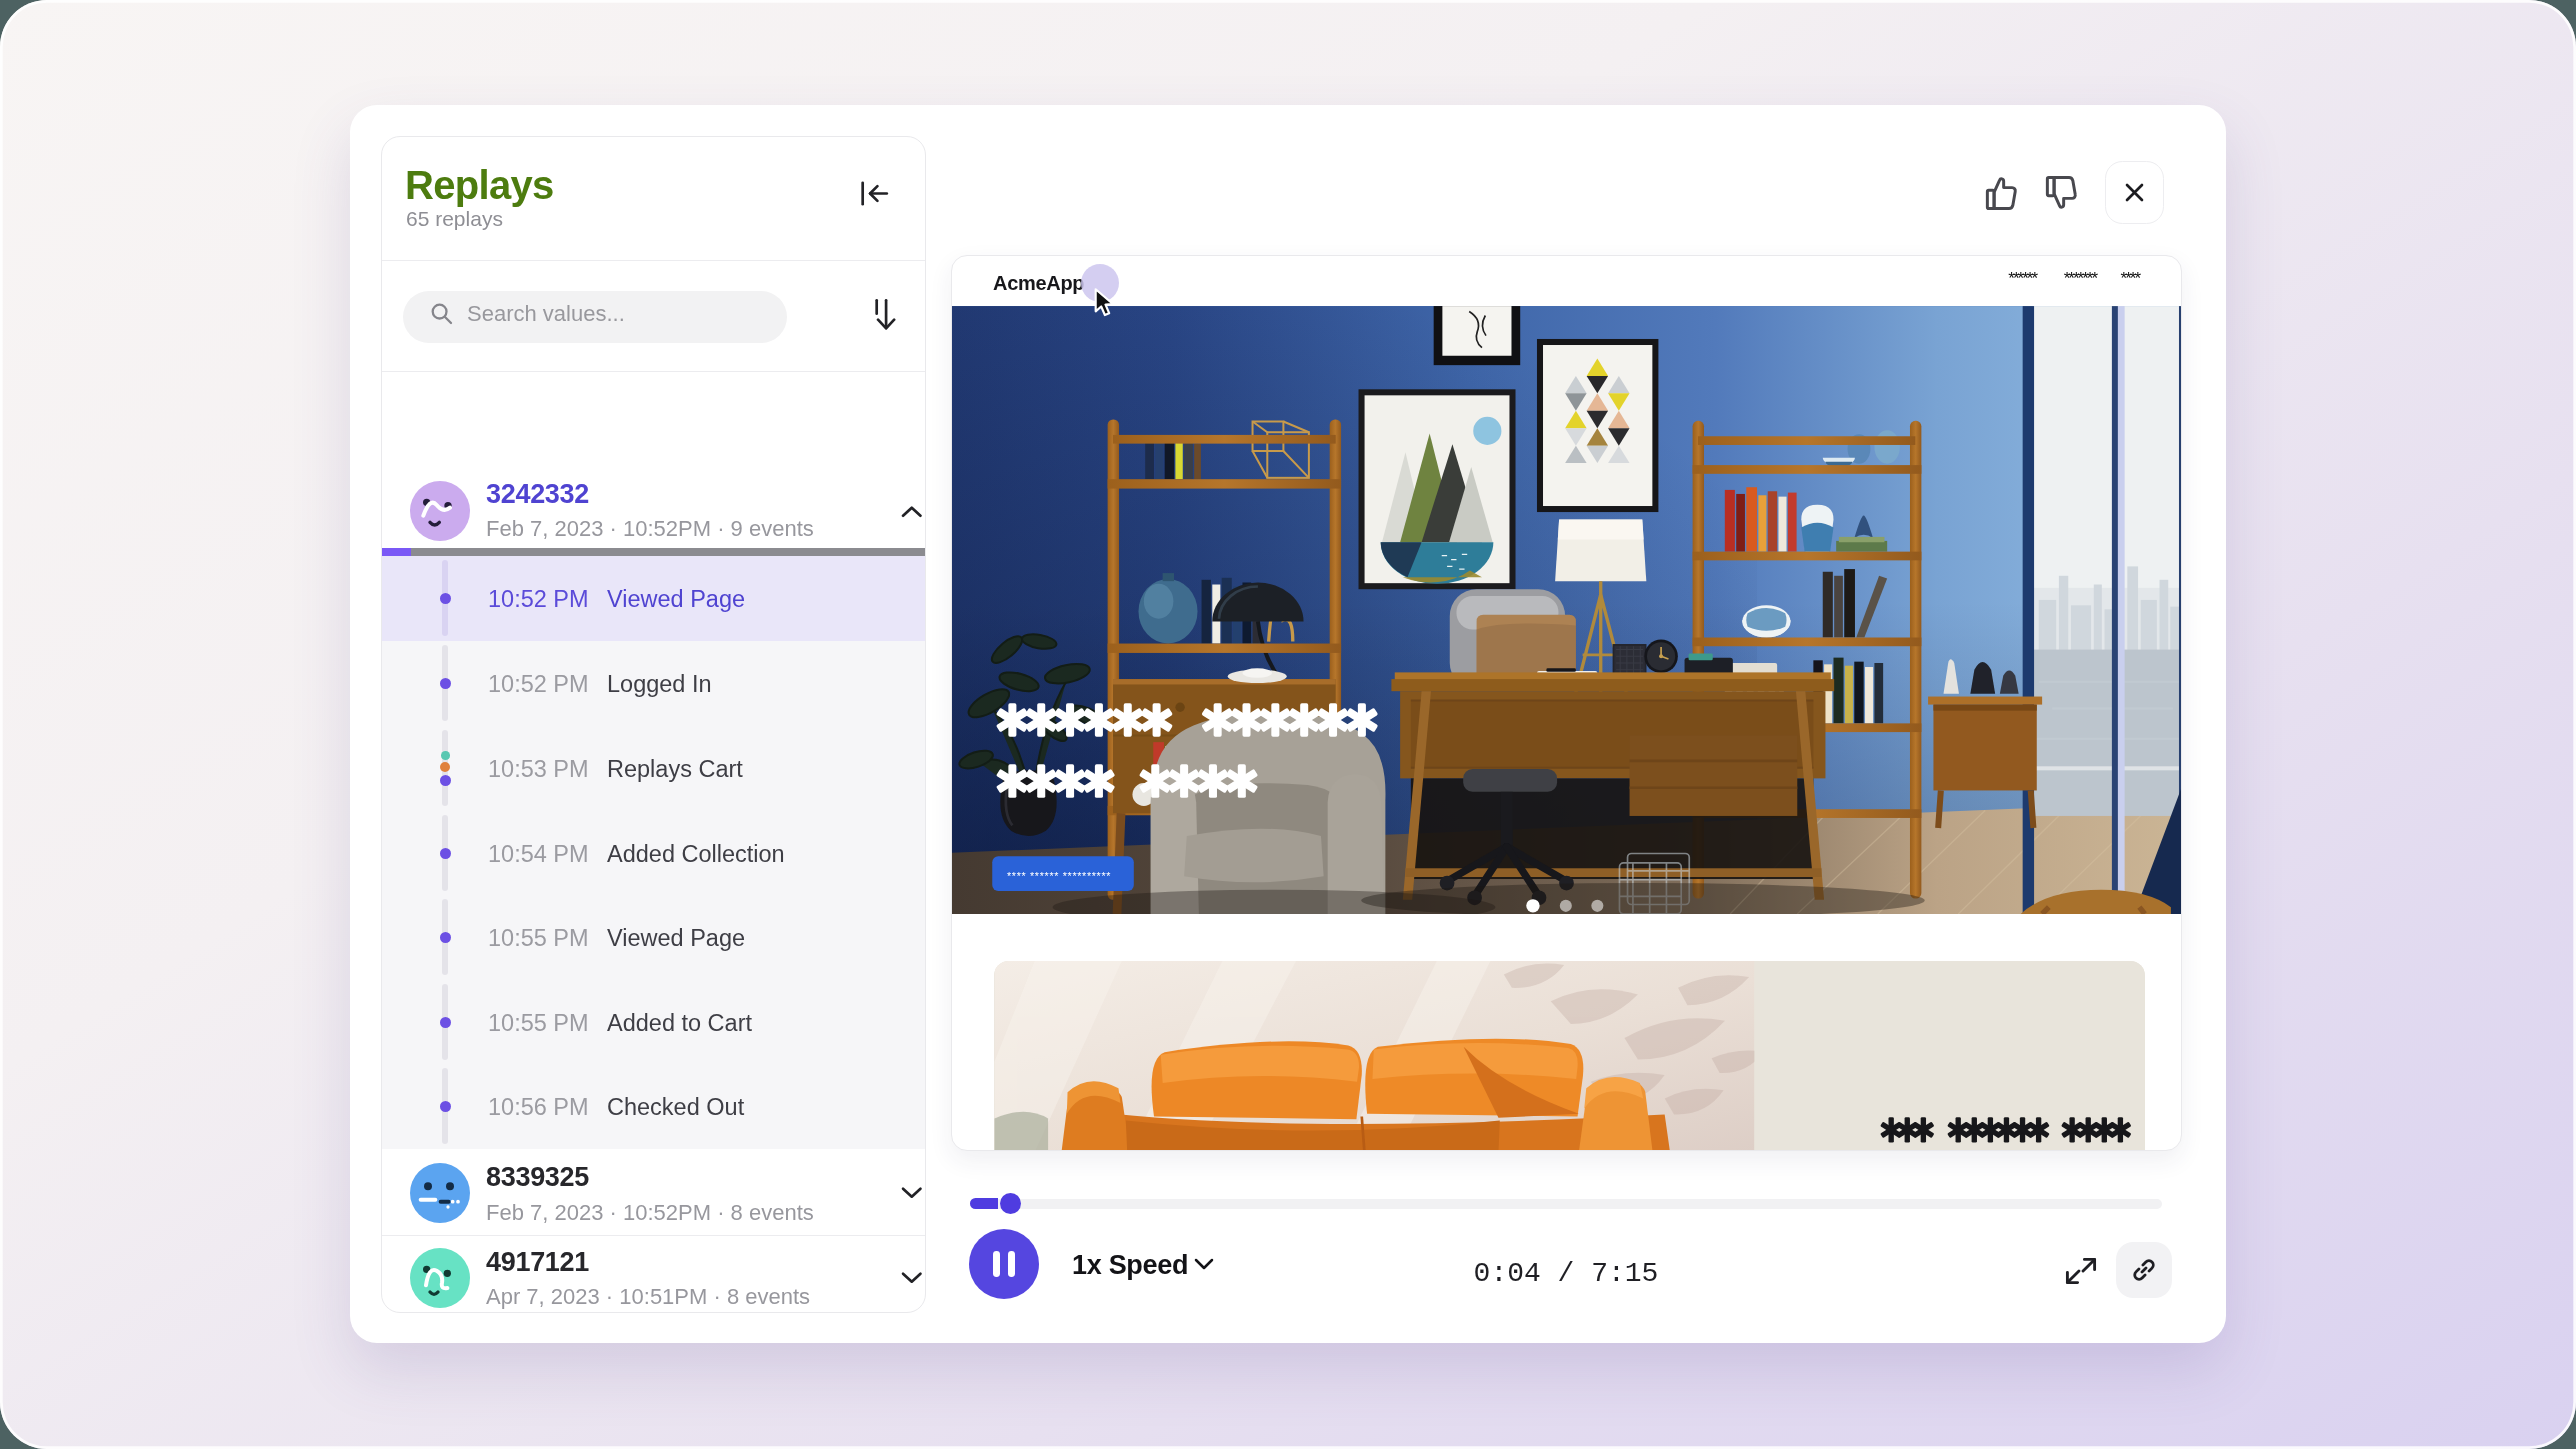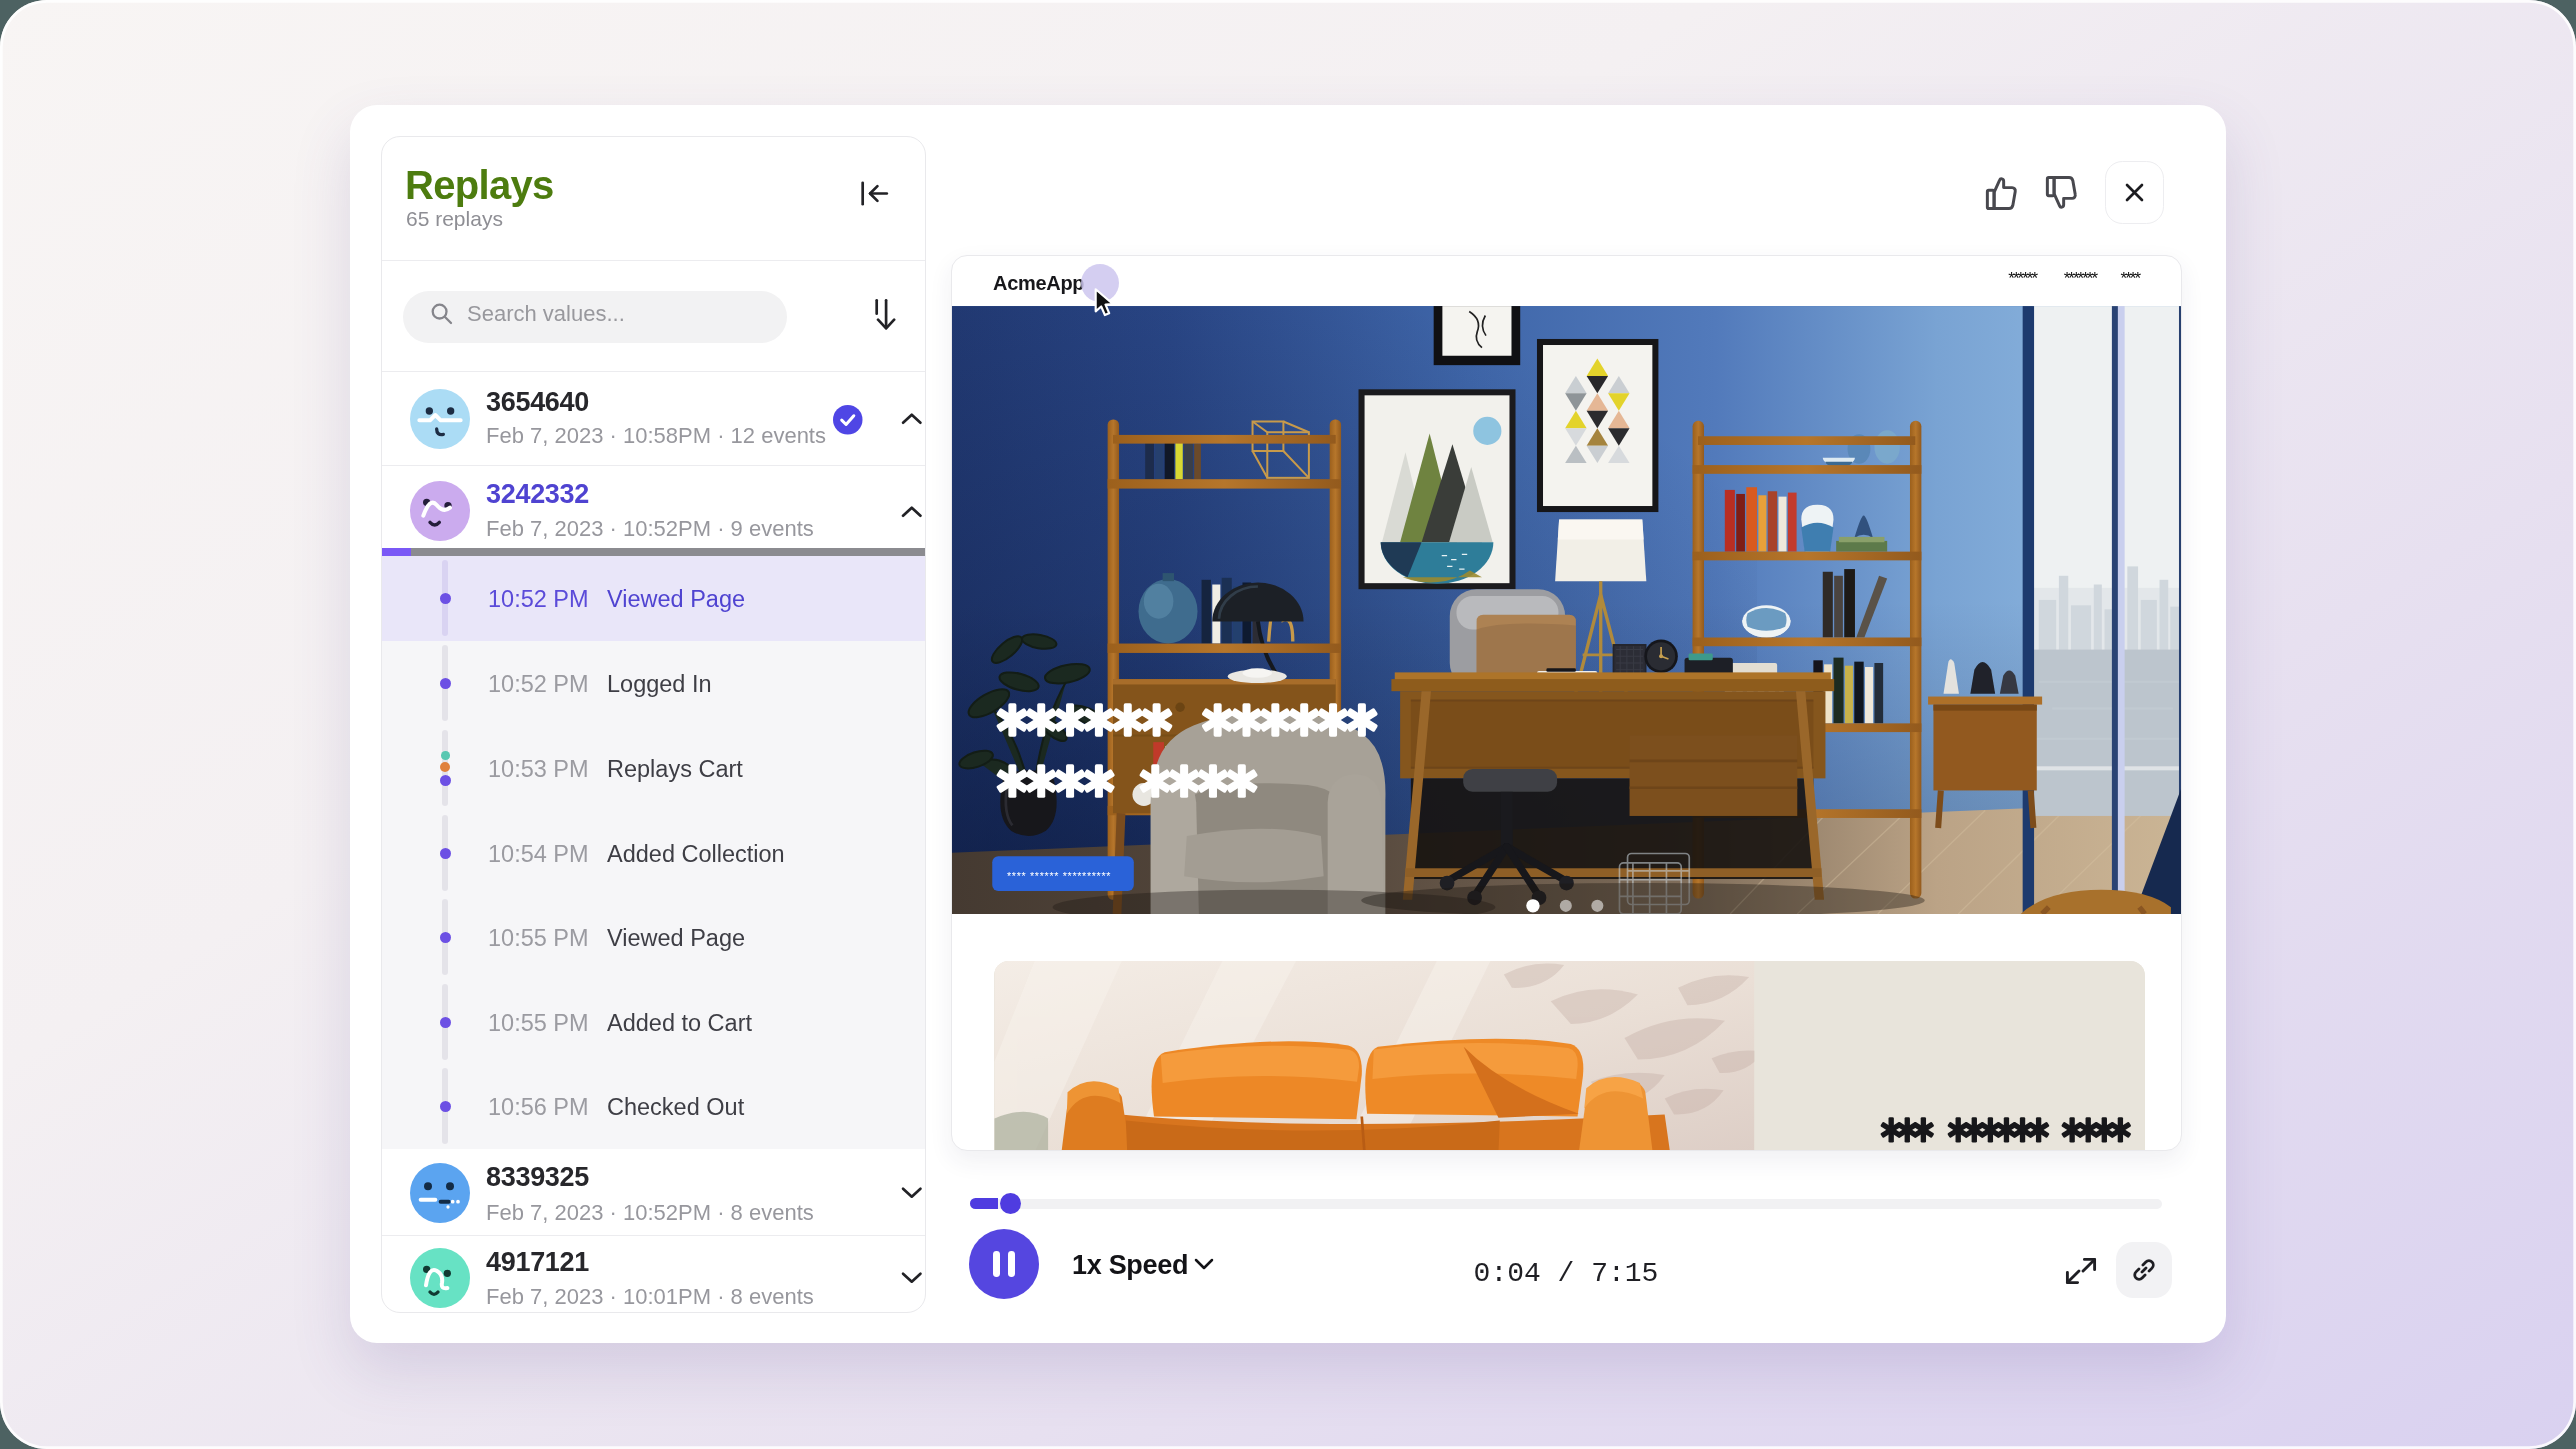--- a/index.html
+++ b/index.html
@@ -47,39 +47,20 @@
       <path d="M25 25 L35 35" stroke-linecap="round"></path>
   </svg>
   <div class="search-ph">Search values...</div>
   <svg class="abs" style="left:492px;top:161px" width="21.5" height="34" viewBox="0 0 32 50" fill="none" stroke="#222226" stroke-width="4" stroke-linecap="round" stroke-linejoin="round">
     <path d="M4 3 V23"></path>
       <path d="M18 3 V42"></path>
       <path d="M6 32 L18 45 L30 32"></path>
   </svg>
   <div class="sec-line"></div>
 
-  <div class="abs" style="left:0;top:235px;width:100%;height:94px;">
-    <svg class="abs" style="left:27.5px;top:17px" width="60" height="60" viewBox="0 0 90 90">
-      <circle cx="45" cy="45" r="45" fill="#abdcf5"></circle>
-      <circle cx="29" cy="33" r="5.5" fill="#1d2d44"></circle>
-        <circle cx="61" cy="33" r="5.5" fill="#1d2d44"></circle>
-      <path d="M14 47 L30 47 L38 39 L46 47 L60 47 L76 47" stroke="#ffffff" stroke-width="6" fill="none" stroke-linecap="round" stroke-linejoin="round"></path>
-      <path d="M40 60 Q40 70 50 68" stroke="#1d2d44" stroke-width="5" fill="none" stroke-linecap="round"></path>
-    </svg>
-    <div class="row-title abs" style="left:104px;top:14.8px">3654640</div>
-    <div class="row-sub abs" style="left:104px;top:51px">Feb 7, 2023 · 10:58PM · 12 events</div>
-    <svg class="abs" style="left:451px;top:33px" width="29.5" height="29.5" viewBox="0 0 44 44">
-      <circle cx="22" cy="22" r="22" fill="#4f46e5"></circle>
-      <path d="M13 22.5 L19.5 29 L31 16" stroke="#fff" stroke-width="4.5" fill="none" stroke-linecap="round" stroke-linejoin="round"></path>
-    </svg>
-    <svg class="abs" style="left:519px;top:40px" width="21.5" height="13.4" viewBox="0 0 32 20" fill="none" stroke="#222226" stroke-width="4" stroke-linecap="round" stroke-linejoin="round">
-      <path d="M3 16 L16 4 L29 16"></path>
-    </svg>
-    <div class="abs" style="left:0;bottom:0;width:100%;height:1.3px;background:#ececef"></div>
-  </div>
 
   <div class="abs" style="left:0;top:329px;width:100%;height:81px;">
     <svg class="abs" style="left:27.5px;top:15.4px" width="60" height="60" viewBox="0 0 90 90">
       <circle cx="45" cy="45" r="45" fill="#cbabee"></circle>
       <circle cx="25" cy="32" r="5.5" fill="#241d3a"></circle>
         <circle cx="57" cy="37" r="5.5" fill="#241d3a"></circle>
       <path d="M20 52 Q30 24 40 36 T60 40" stroke="#ffffff" stroke-width="6" fill="none" stroke-linecap="round"></path>
       <path d="M30 62 Q37 70 44 62" stroke="#241d3a" stroke-width="5" fill="none" stroke-linecap="round"></path>
     </svg>
     <div class="row-title abs" style="left:104px;top:13.4px;color:#4f43d1">3242332</div>
@@ -158,21 +139,21 @@
 
   <div class="abs" style="left:0;top:1099px;width:100%;height:78px;">
     <svg class="abs" style="left:27.5px;top:12px" width="60" height="60" viewBox="0 0 90 90">
       <circle cx="45" cy="45" r="45" fill="#67e2c4"></circle>
       <circle cx="25" cy="32" r="5.5" fill="#113a32"></circle>
         <circle cx="56" cy="38" r="5.5" fill="#113a32"></circle>
       <path d="M24 56 Q28 28 40 34 Q50 40 48 52 Q46 62 56 60" stroke="#ffffff" stroke-width="6" fill="none" stroke-linecap="round"></path>
       <path d="M30 66 Q36 73 42 66" stroke="#113a32" stroke-width="5" fill="none" stroke-linecap="round"></path>
     </svg>
     <div class="row-title abs" style="left:104px;top:10.7px">4917121</div>
-    <div class="row-sub abs" style="left:104px;top:48px">Feb 7, 2023 · 10:01PM · 8 events</div>
+    <div class="row-sub abs" style="left:104px;top:48px">Apr 7, 2023 · 10:51PM · 8 events</div>
     <svg class="abs" style="left:519px;top:35px" width="21.5" height="13.4" viewBox="0 0 32 20" fill="none" stroke="#222226" stroke-width="4" stroke-linecap="round" stroke-linejoin="round">
       <path d="M3 4 L16 16 L29 4"></path>
     </svg>
   </div>
 </div>
 
 <svg class="abs" style="left:1984px;top:174px" width="35" height="38" viewBox="0 0 26 28" fill="none" stroke="#48484e" stroke-width="2.2" stroke-linejoin="round" stroke-linecap="round">
   <rect x="2.5" y="12" width="5" height="13.5" rx="1"></rect>
   <path d="M7.5 13.5 L11.6 4.4 C12.2 2.9 14.6 3.3 14.6 5.2 L14.6 10 L20.9 10 C22.4 10 23.5 11.4 23.2 12.8 L21.4 23.2 C21.1 24.5 20 25.5 18.6 25.5 L7.5 25.5 Z"></path>
 </svg>

